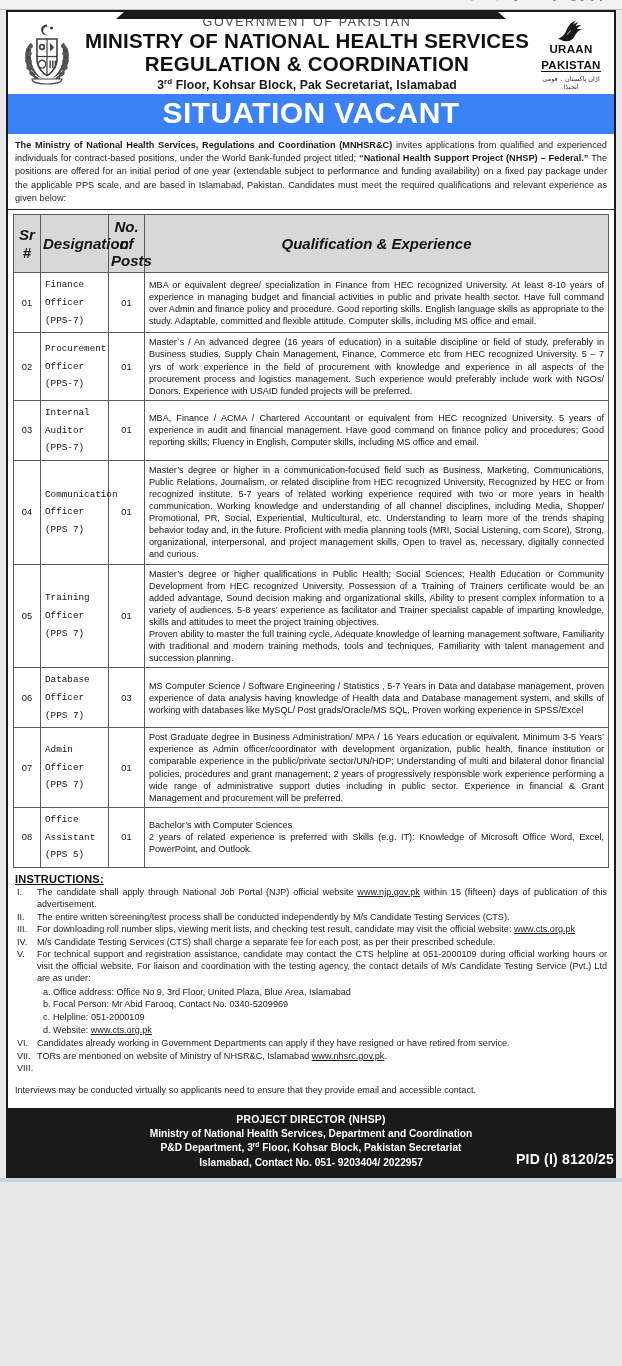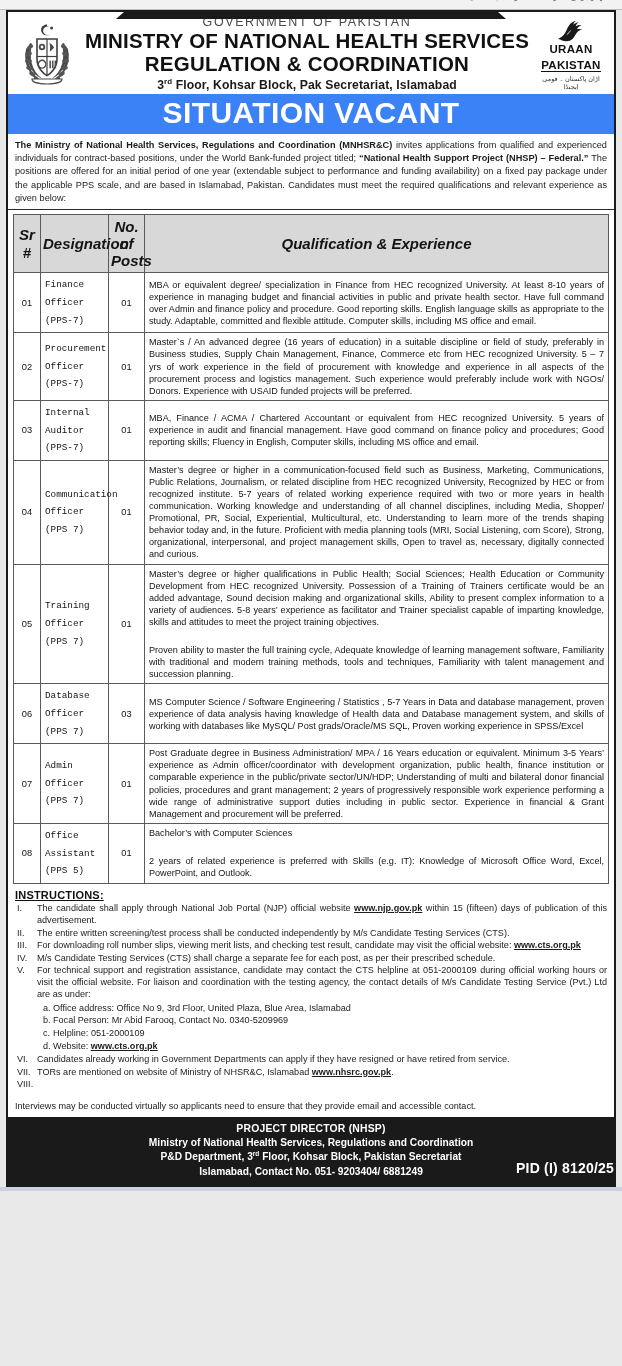--- a/index.html
+++ b/index.html
@@ -101,40 +101,40 @@
   }
   col.c-sr{width:27px;}
   col.c-desig{width:68px;}
   col.c-posts{width:36px;}
   col.c-qual{width:auto;}
   td.sr{text-align:center;font-size:9.3px;}
   td.desig{font-size:9.3px;line-height:1.9;font-family:Liberation Mono, monospace;}
   td.posts{text-align:center;font-size:9.3px;}
   td.qual{font-size:9.1px;line-height:1.33;text-align:justify;}
   td.qual p{margin:0;}
-  td.qual p + p{margin-top:16px;}
-
-  
-  .instructions{padding:2px 7px 4px 7px;}
+  td.qual p + p{margin-top:0px;}
+
+  
+  .instructions{padding:2px 7px 11px 7px;}
   .ins-title{
     font-size:11px;font-weight:bold;text-decoration:underline;color:#111;
     margin-bottom:1px;letter-spacing:.2px;
   }
   ul.ins-list{list-style:none;margin:0;padding:0;}
   ul.ins-list > li{
     display:flex;font-size:9.1px;line-height:1.33;color:#1c1c1c;margin-bottom:.5px;
   }
   ul.ins-list > li .num{
     flex:0 0 22px;text-align:left;padding-left:2px;box-sizing:border-box;
   }
   ul.ins-list > li .body{flex:1;text-align:justify;}
   ul.sub-list{list-style:none;margin:1px 0 0 0;padding:0;}
   ul.sub-list > li{display:flex;font-size:9.1px;line-height:1.4;color:#1c1c1c;}
   ul.sub-list > li .snum{flex:0 0 16px;padding-left:6px;box-sizing:border-box;}
-  .u{text-decoration:underline;font-weight:bold;}
+  .u{text-decoration:underline;font-weight:normal;}
 
   
   .footer{
     background:#1a1a1a;color:#fff;text-align:center;
     padding:5px 0 6px 0;position:relative;line-height:1.38;
   }
   .footer .f1{font-size:10.4px;font-weight:bold;letter-spacing:.2px;}
   .footer .f2,.footer .f3,.footer .f4{font-size:10.2px;font-weight:bold;}
   .footer sup{font-size:6.5px;}
   .footer .pid{
@@ -395,22 +395,22 @@
           </li>
           <li style="flex-wrap: wrap; flex-direction: column;">
             <div class="num">VIII.</div>
             <div class="body"><span>Interviews may be conducted virtually so applicants need to ensure that they provide email and accessible contact.</span></div>
           </li>
         </ul>
     </div>
 
     <div class="footer">
       <div class="f1">PROJECT DIRECTOR (NHSP)</div>
-      <div class="f2">Ministry of National Health Services, Regulations and Coordination</div>
+      <div class="f2">Ministry of National Health Services, Department and Coordination</div>
       <div class="f3"><span>P&amp;D Department, 3</span><sup>rd</sup><span> Floor, Kohsar Block, Pakistan Secretariat</span></div>
-      <div class="f4">Islamabad, Contact No. 051- 9203404/ 6881249</div>
+      <div class="f4">Islamabad, Contact No. 051- 9203404/ 2022957</div>
       <div class="pid">PID (I) 8120/25</div>
     </div>
 
   </div>
 
   <div class="bottom-strip"></div>
 </div>
 
 </body></html>

